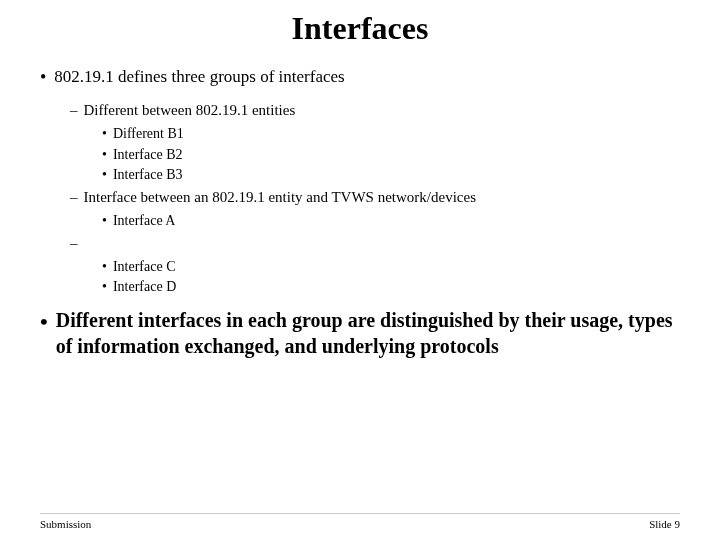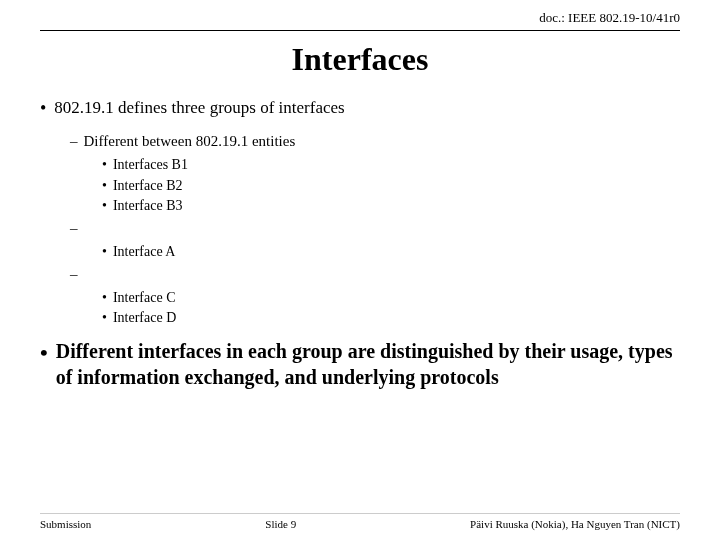--- a/index.html
+++ b/index.html
@@ -127,56 +127,54 @@
       color: #000;
       border-top: 1px solid #ccc;
       padding-top: 4px;
     }
   </style>
 </head>
 <body>
 
 <div class="slide">
 
-  <div class="doc-ref">
-    <span>doc.: IEEE 802.19-10/41r0</span>
-  </div>
 
   <div class="title">
     <span>Interfaces</span>
   </div>
 
   <div class="bullet-main">
     <span class="bullet-symbol">•</span>
     <span class="bullet-text">802.19.1 defines three groups of interfaces</span>
   </div>
 
   <div class="sub-list">
 
     <div class="dash-item">
       <span class="dash">–</span>
       <span>Different between 802.19.1 entities</span>
     </div>
     <div class="dot-list">
       <div class="dot-item">
         <span class="dot">•</span>
-        <span>Interfaces B1</span>
+        <span>Different B1</span>
       </div>
       <div class="dot-item">
         <span class="dot">•</span>
         <span>Interface B2</span>
       </div>
       <div class="dot-item">
         <span class="dot">•</span>
         <span>Interface B3</span>
       </div>
     </div>
 
     <div class="dash-item">
       <span class="dash">–</span>
+      <span>Interface between an 802.19.1 entity and TVWS network/devices</span>
     </div>
     <div class="dot-list">
       <div class="dot-item">
         <span class="dot">•</span>
         <span>Interface A</span>
       </div>
     </div>
 
     <div class="dash-item">
       <span class="dash">–</span>
@@ -195,16 +193,15 @@
   </div>
 
   <div class="bullet-bold">
     <span class="bullet-symbol">•</span>
     <span>Different interfaces in each group are distinguished by their usage, types of information exchanged, and underlying protocols</span>
   </div>
 
   <div class="footer">
     <span>Submission</span>
     <span>Slide 9</span>
-    <span>Päivi Ruuska (Nokia), Ha Nguyen Tran (NICT)</span>
   </div>
 
 </div>
 
 </body></html>

